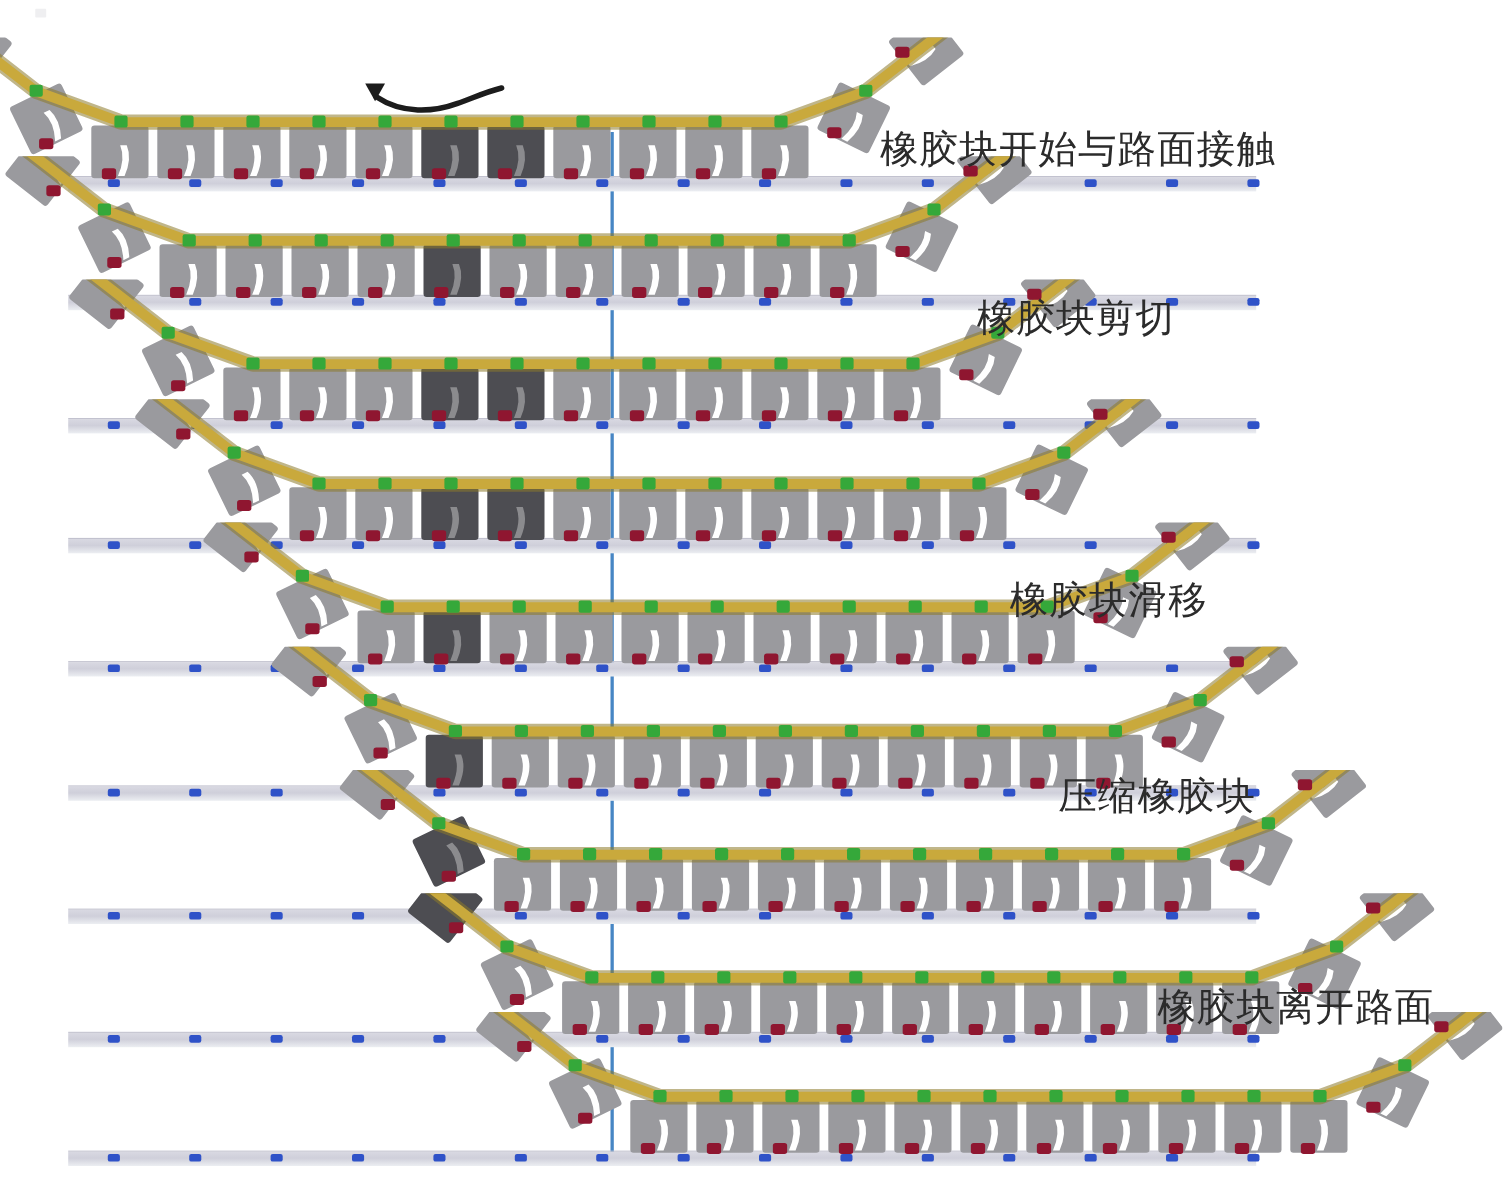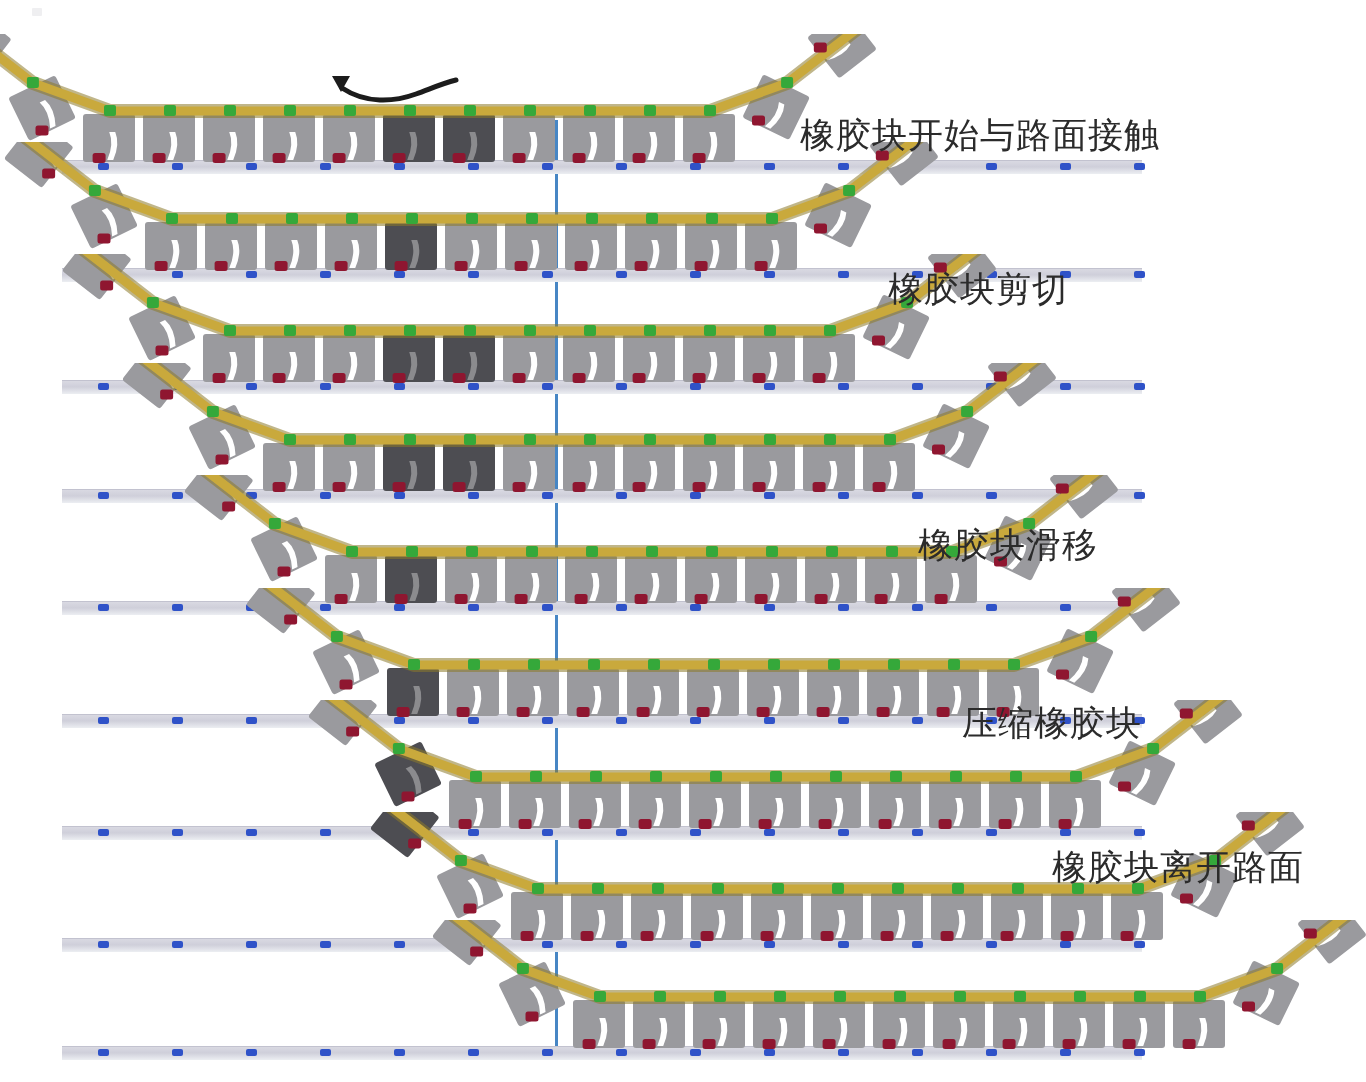--- a/index.html
+++ b/index.html
@@ -1137,14 +1137,14 @@
           <rect x="752.6" y="119" width="13" height="10" rx="2.5" fill="#8f1630"></rect>
           <rect x="812.0002632850332" y="81.59774511180119" width="13" height="10" rx="2.5" fill="#8f1630"></rect>
           <rect x="873.8294161668606" y="8.47932331018602" width="13" height="10" rx="2.5" fill="#8f1630"></rect>
         </g>
       </svg>
     </div>
     <div class="label" style="left: 800px; top: 112px;">橡胶块开始与路面接触</div>
     <div class="label" style="left: 888px; top: 266px;">橡胶块剪切</div>
     <div class="label" style="left: 918px; top: 522px;">橡胶块滑移</div>
     <div class="label" style="left: 962px; top: 700px;">压缩橡胶块</div>
-    <div class="label" style="left: 1052px; top: 844px;">橡胶块离开路面</div>
+    <div class="label" style="left: 1052px; top: 892px;">橡胶块离开路面</div>
   </div>
 
 </body></html>

